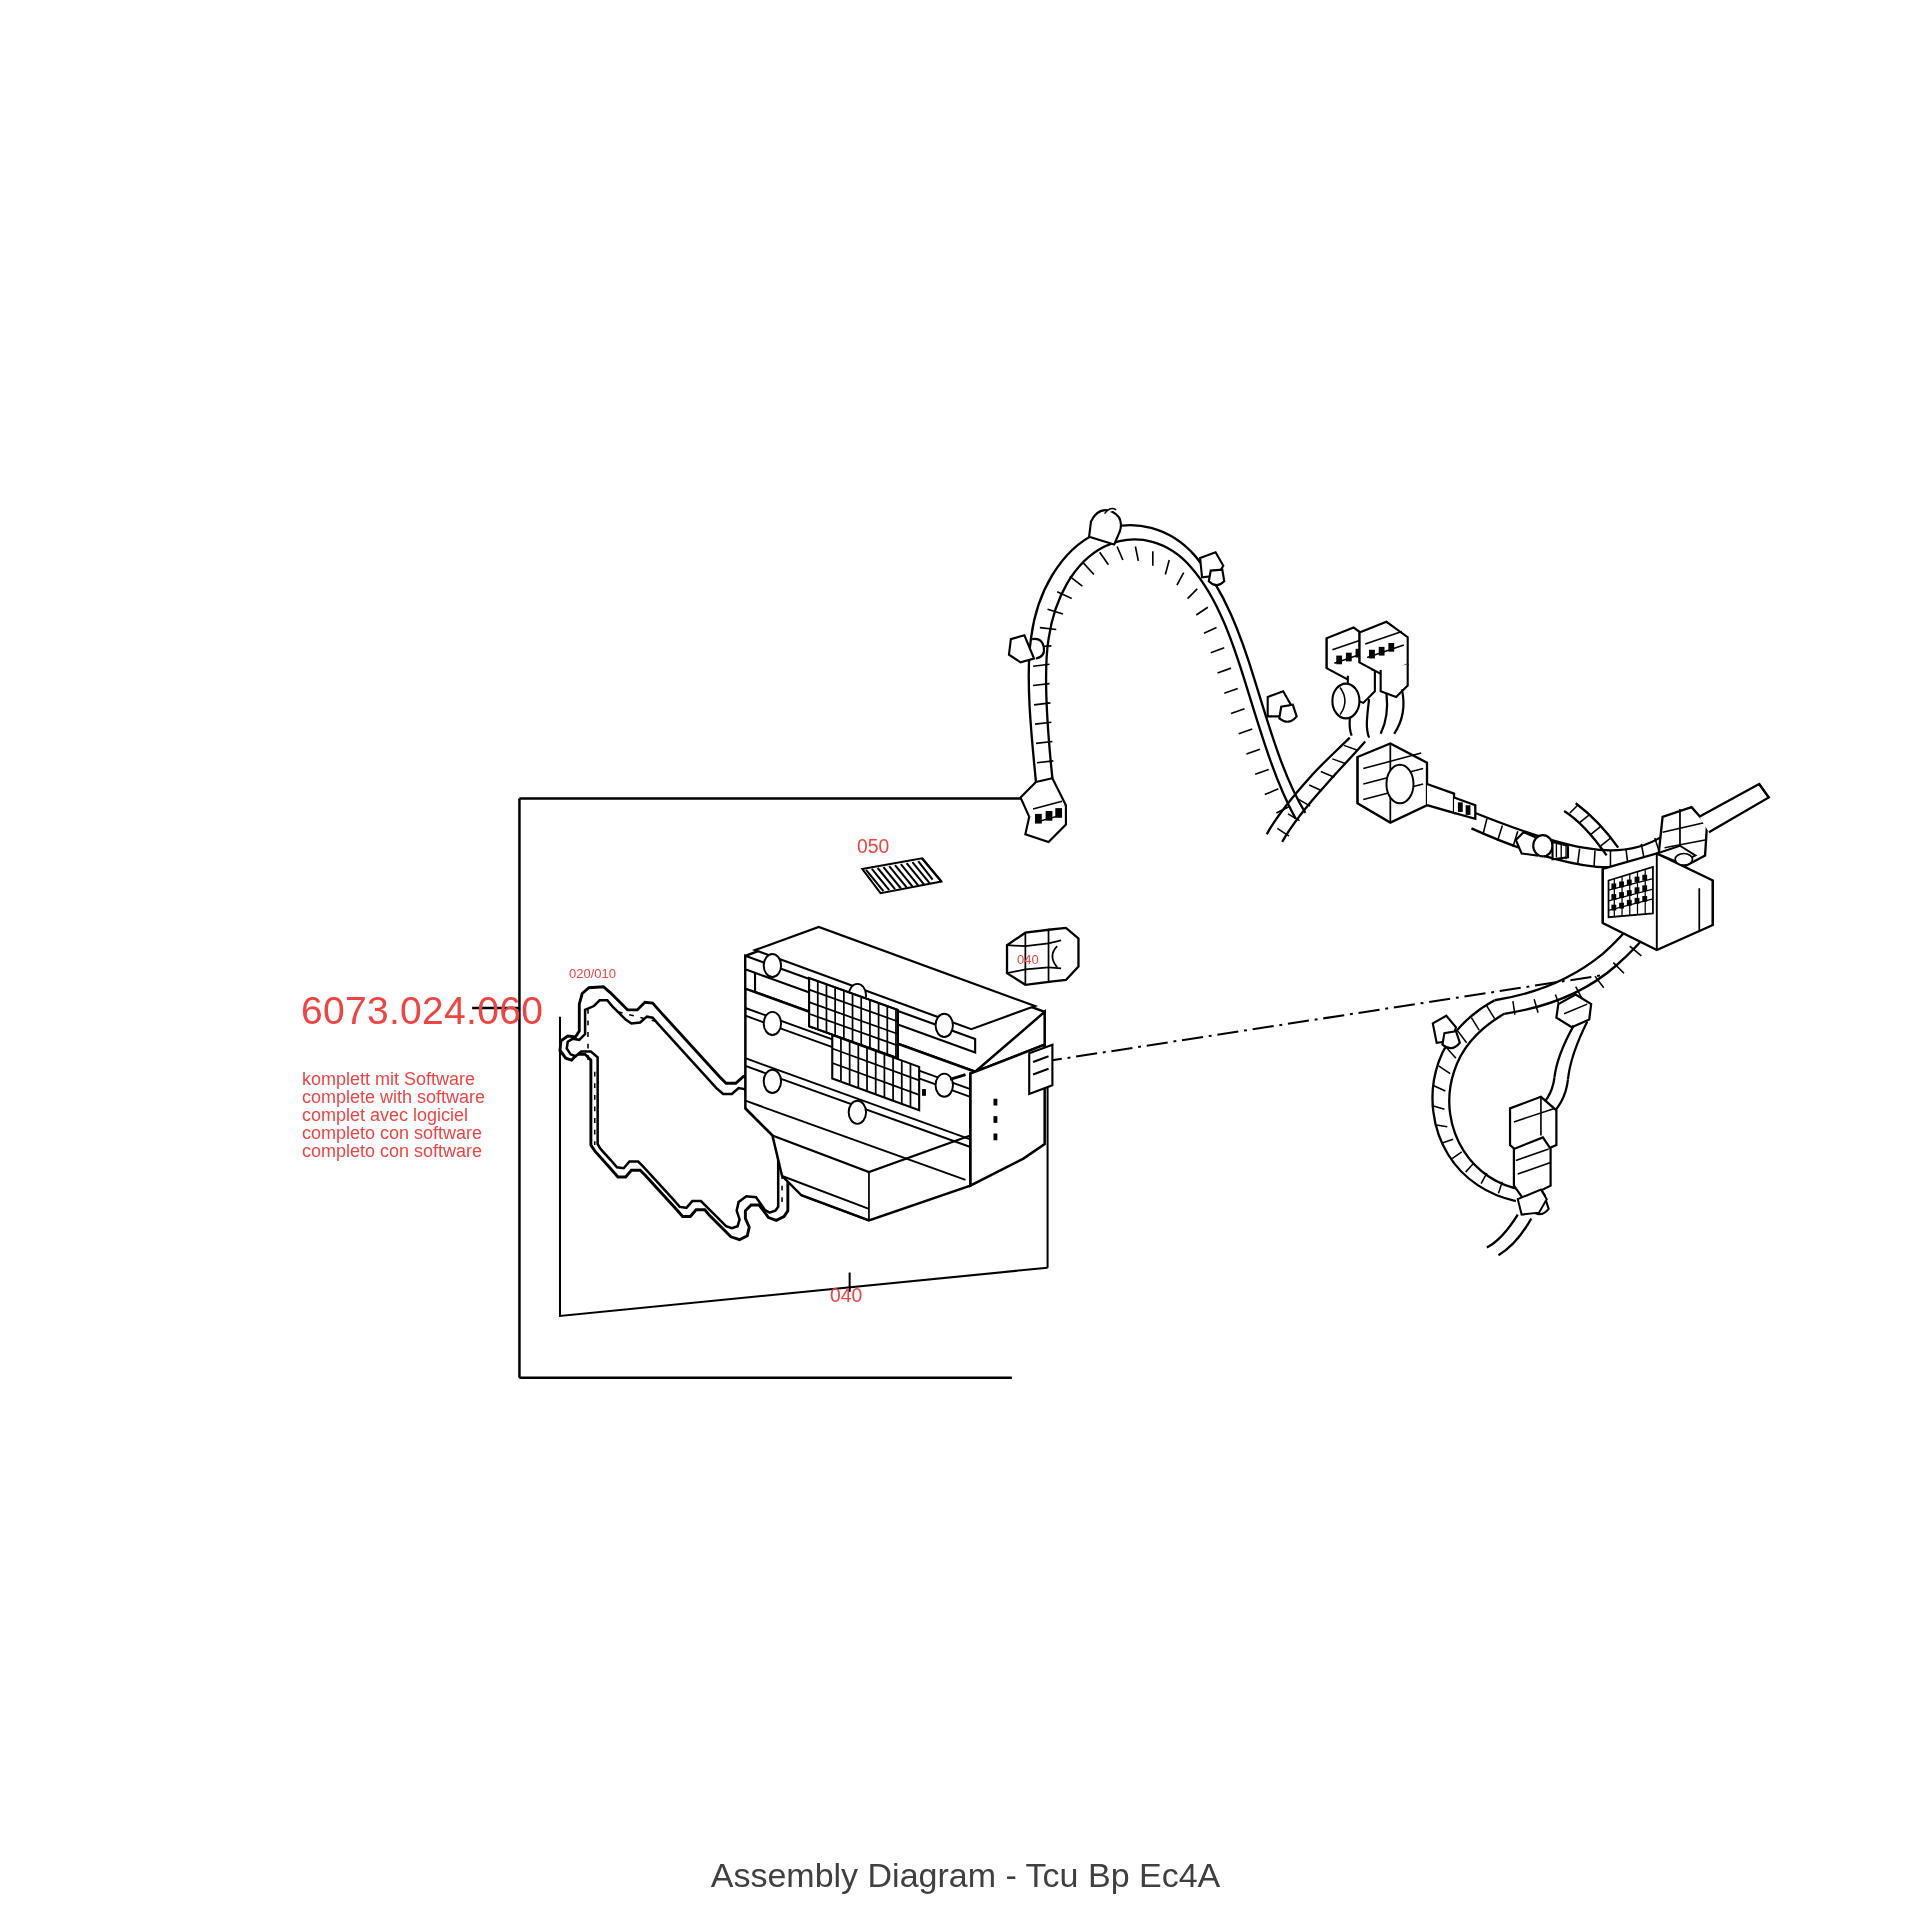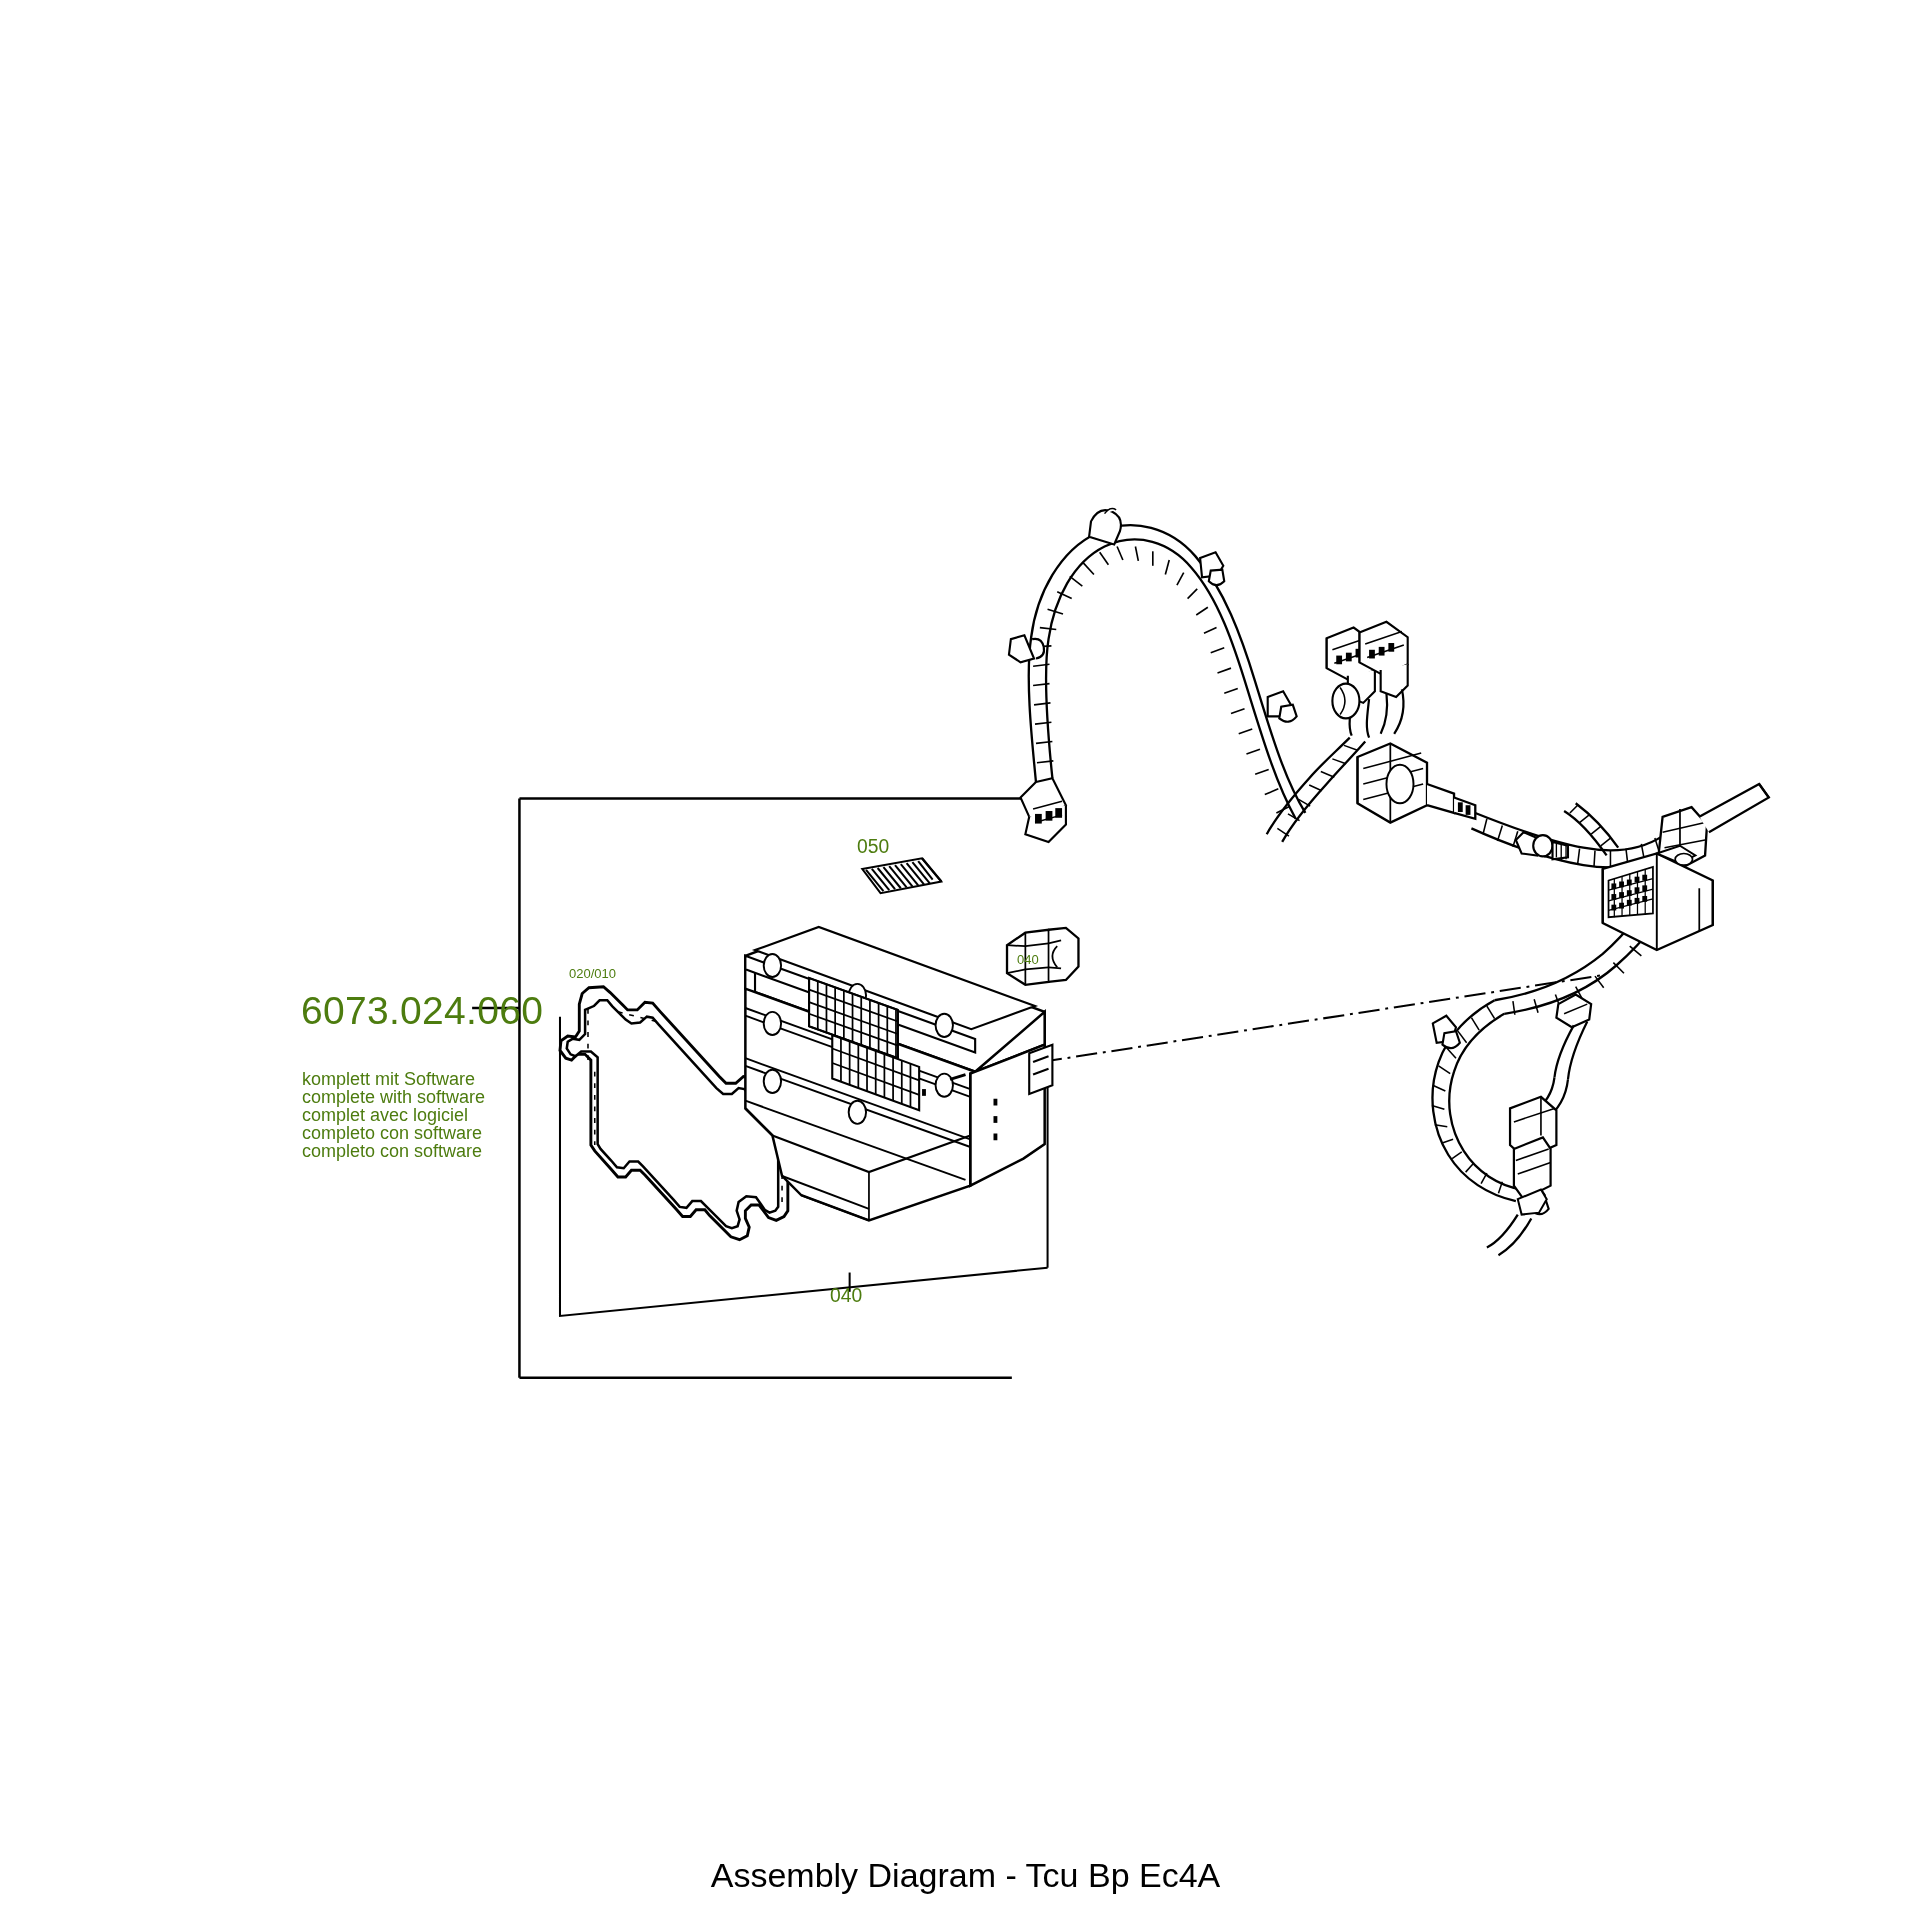--- a/index.html
+++ b/index.html
@@ -17,21 +17,21 @@
   }
   #diagram {
     position: absolute;
     left: 0;
     top: 0;
     width: 1931px;
     height: 1931px;
   }
   .lbl {
     position: absolute;
-    color: #4d7c0f;
+    color: #ef4444;
     white-space: nowrap;
   }
   #partnumber {
     left: 301px;
     top: 989px;
     font-size: 39px;
     letter-spacing: 0.3px;
   }
   #desc {
     left: 302px;
@@ -45,21 +45,21 @@
   #lbl-050      { left: 857px; top: 836px;  font-size: 19.3px; }
   #lbl-040      { left: 1017px; top: 952px; font-size: 13px; }
   #lbl-020      { left: 830px; top: 1285px; font-size: 19.3px; }
   #caption {
     position: absolute;
     left: 0;
     top: 1856px;
     width: 1931px;
     text-align: center;
     font-size: 34px;
-    color: #000000;
+    color: #404040;
     font-family: "Liberation Sans", sans-serif;
   }
 </style>
 </head>
 <body>
 
 <div id="page">
 
   <svg id="diagram" viewBox="0 0 2000 2000">
     <defs>

